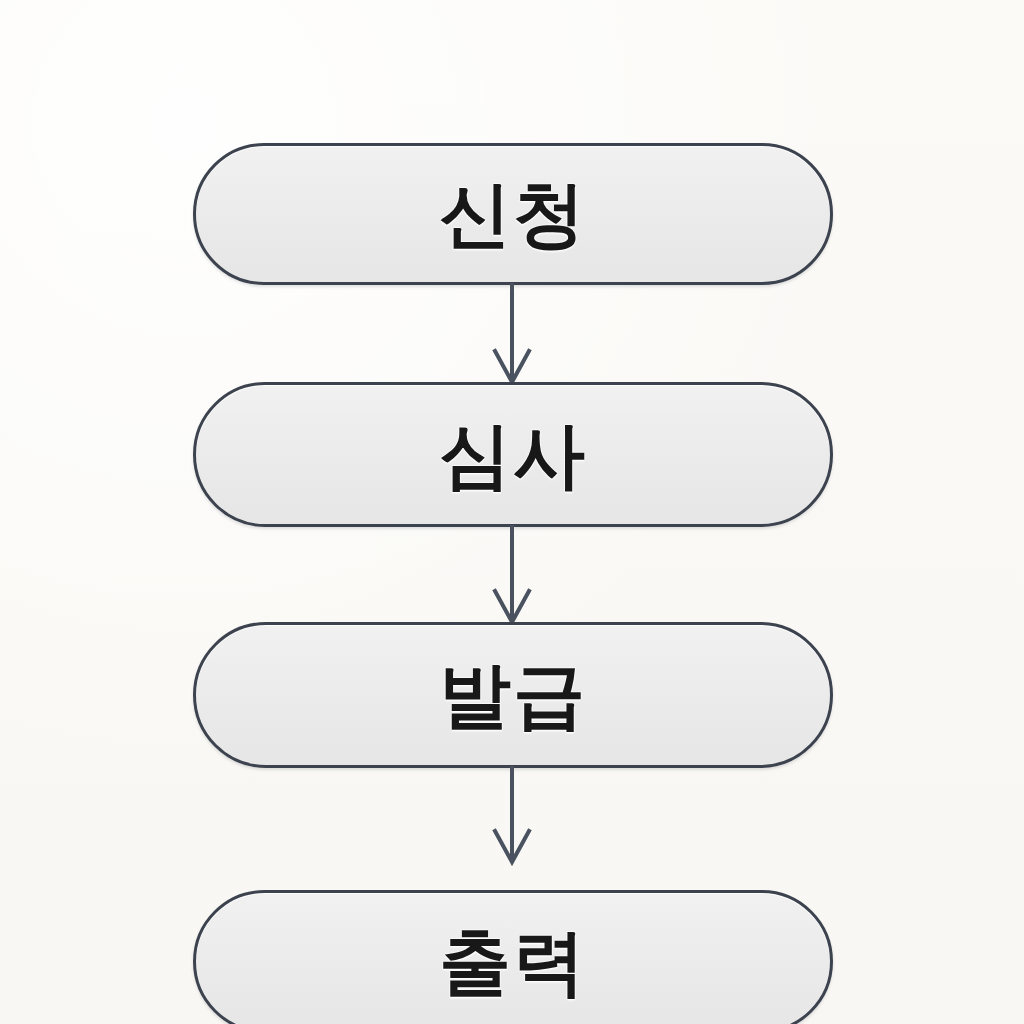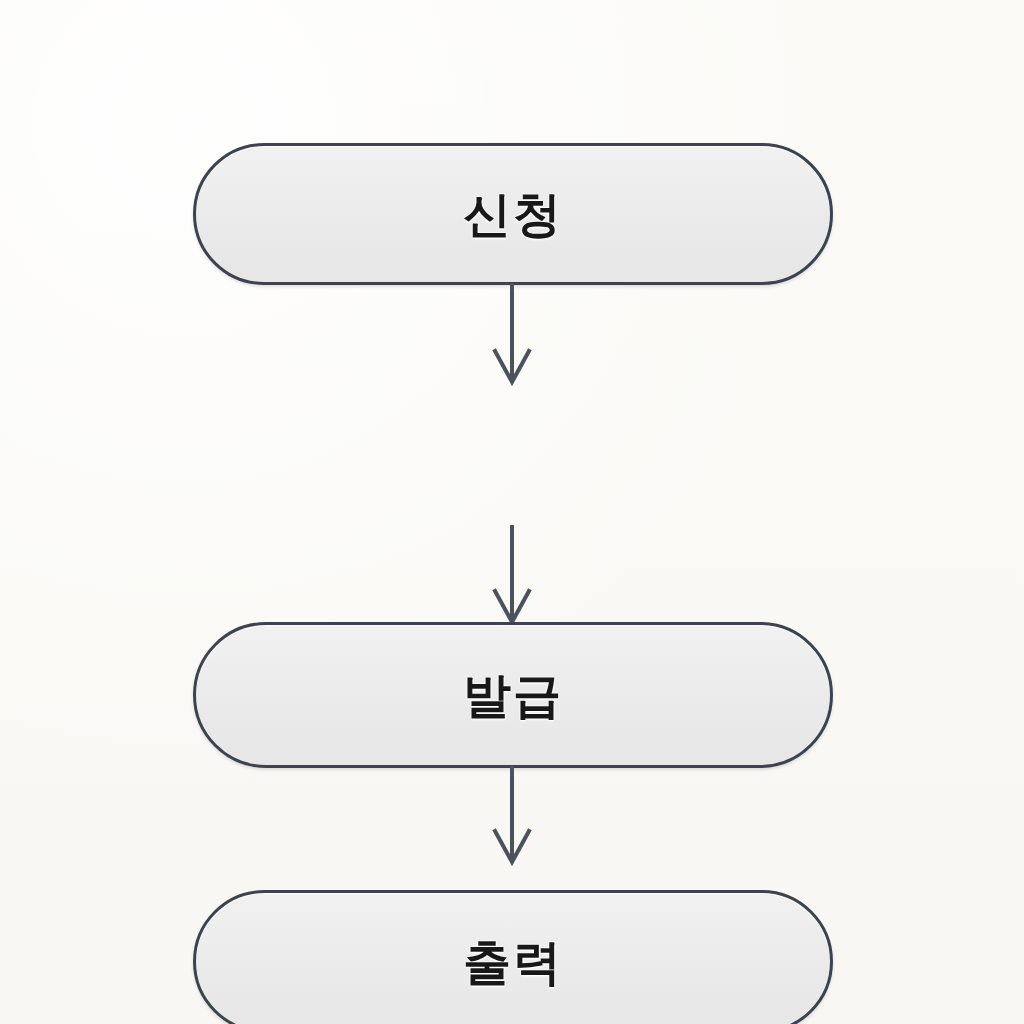--- a/index.html
+++ b/index.html
@@ -35,21 +35,21 @@
     background: linear-gradient(180deg, #f1f1f1 0%, #ececec 42%, #e6e6e6 100%);
     box-shadow:
       0 2px 3px rgba(90, 96, 106, 0.18),
       inset 0 1px 0 rgba(255,255,255,0.85);
     display: flex;
     align-items: center;
     justify-content: center;
   }
 
   .node-label {
-    font-size: 48px;
+    font-size: 72px;
     font-weight: 700;
     color: #181818;
     letter-spacing: 2px;
     line-height: 1;
     text-shadow:
       0 1px 0 rgba(255,255,255,0.95),
       0 -1px 0 rgba(255,255,255,0.6),
       1px 0 0 rgba(255,255,255,0.6),
       -1px 0 0 rgba(255,255,255,0.6),
       0 2px 2px rgba(255,255,255,0.55);
@@ -99,20 +99,23 @@
     <span class="node-label">신청</span>
   </div>
 
   <div class="connector" id="connector-0">
     <svg viewBox="0 0 1024 102" preserveAspectRatio="none" aria-hidden="true">
       <line class="arrow-stem" x1="512" y1="0" x2="512" y2="99"></line>
       <polyline class="arrow-head" points="495,68 512,99 529,68"></polyline>
     </svg>
   </div>
 
+  <div class="node" id="node-1">
+    <span class="node-label">심사</span>
+  </div>
 
   <div class="connector" id="connector-1">
     <svg viewBox="0 0 1024 100" preserveAspectRatio="none" aria-hidden="true">
       <line class="arrow-stem" x1="512" y1="0" x2="512" y2="97"></line>
       <polyline class="arrow-head" points="495,66 512,97 529,66"></polyline>
     </svg>
   </div>
 
   <div class="node" id="node-2">
     <span class="node-label">발급</span>

